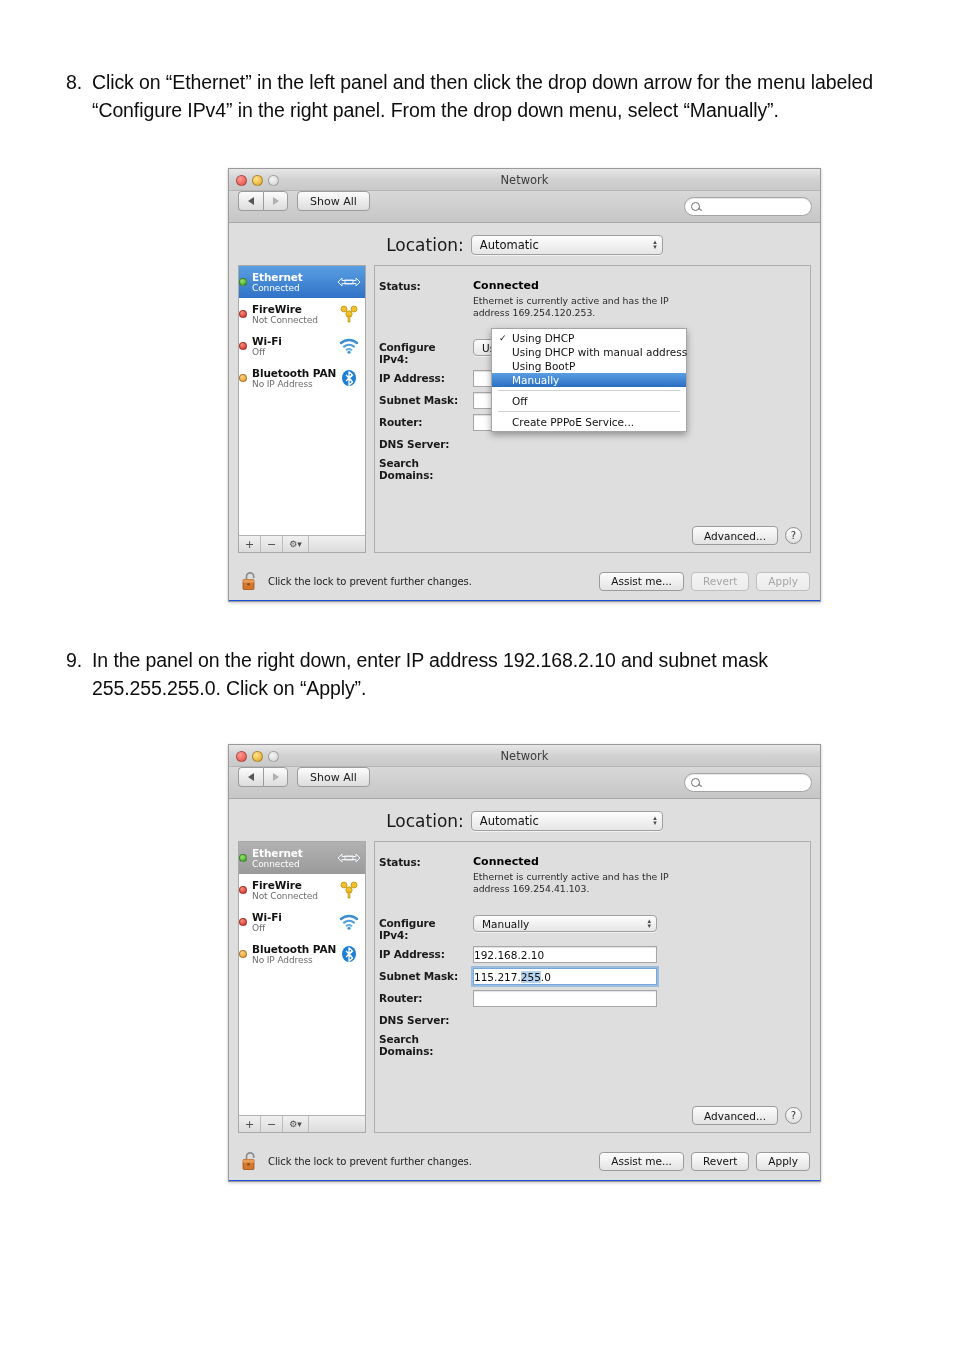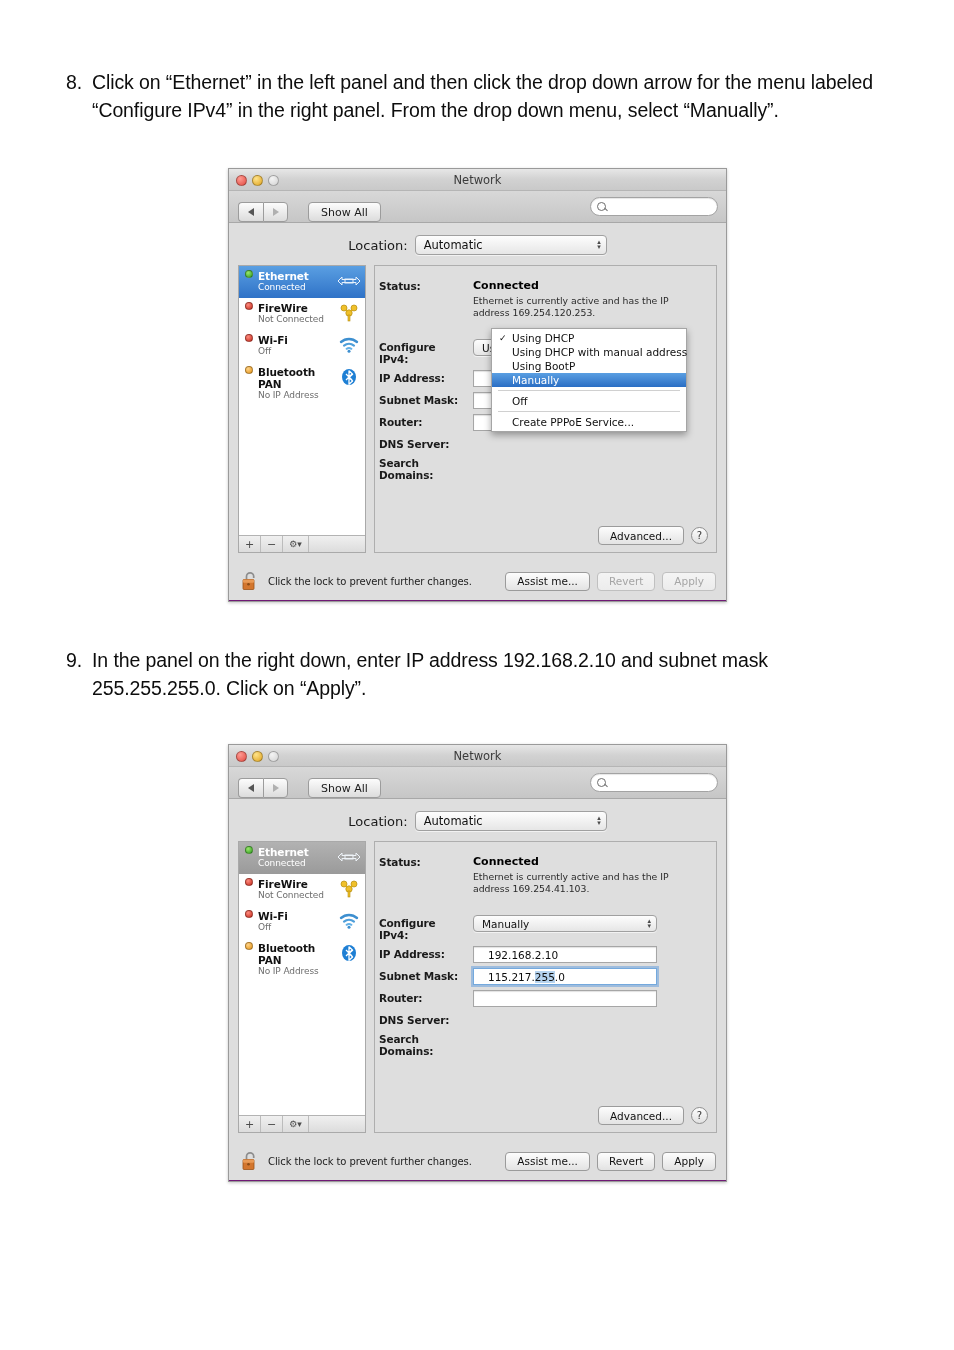--- a/index.html
+++ b/index.html
@@ -29,23 +29,23 @@
     text-align: left;
   }
   .step-text { flex: 1; }
 
   #step8 { left: 66px; top: 68px; width: 820px; }
   #step9 { left: 66px; top: 646px; width: 820px; }
 
   
   .macwin {
     position: absolute;
-    width: 499px;
+    width: 593px;
     border: 1px solid #9a9a9a;
-    background: #701a75;
+    background: #1d4ed8;
     font-family: "DejaVu Sans", "Liberation Sans", sans-serif;
     box-shadow: 0 1px 3px rgba(0,0,0,0.22);
     overflow: hidden;
   }
   #win1 { left: 228px; top: 168px; height: 434px; }
   #win2 { left: 228px; top: 744px; height: 438px; }
 
   
   .titlebar {
     height: 22px;
@@ -61,24 +61,23 @@
   .wintitle {
     text-align: center; font-size: 11.5px; line-height: 22px;
     color: #3b3b3b; font-weight: 500;
   }
 
   
   .toolbar {
     height: 32px;
     background: linear-gradient(to bottom,#d8d8d8 0%,#c6c6c6 100%);
     border-bottom: 1px solid #a8a8a8;
-    display: flex; align-items: flex-end;
+    display: flex; align-items: flex-start;
     padding: 0 9px;
     position: relative;
-    gap: 11px;
   }
   .navseg { display: flex; }
   .navseg .nb {
     width: 25px; height: 20px;
     background: linear-gradient(to bottom,#fcfcfc,#dcdcdc);
     border: 1px solid #9c9c9c;
     display: flex; align-items: center; justify-content: center;
     font-size: 8px; color: #5a5a5a;
   }
   .navseg .nb:first-child { border-radius: 4px 0 0 4px; border-right: none; }
@@ -110,21 +109,21 @@
     right:-3px; bottom:0px; transform: rotate(45deg);
   }
 
   
   .winbody { padding: 0; background: #dedede; height: calc(100% - 55px); position: relative; }
 
   .locrow {
     display: flex; align-items: center; justify-content: center;
     padding-top: 12px; padding-bottom: 10px;
   }
-  .loclabel { font-size: 13px; color: #1a1a1a; margin-right: 7px; font-weight: 500;}
+  .loclabel { font-size: 17px; color: #1a1a1a; margin-right: 7px; font-weight: 500;}
   .popup {
     height: 20px; border: 1px solid #a0a0a0; border-radius: 4px;
     background: linear-gradient(to bottom,#fdfdfd,#e6e6e6);
     display: flex; align-items: center;
     padding-left: 8px; padding-right: 20px;
     font-size: 11.5px; color: #111; position: relative;
     box-shadow: 0 1px 0 rgba(255,255,255,.6);
   }
   .popup .steppers {
     position: absolute; right: 5px; top: 50%; transform: translateY(-50%);
@@ -136,22 +135,22 @@
 
   
   .sidebar {
     width: 128px;
     background: #fff;
     border: 1px solid #a9a9a9;
     display: flex; flex-direction: column;
   }
   .svclist { flex: 1; }
   .svc {
-    display: flex; 
-    padding: 4px 5px 4px 6px;
+    display: flex; align-items: center;
+    padding: 4px 5px 4px 0;
     height: 32px;
     position: relative;
   }
   .svc.selected.focused { background: linear-gradient(to bottom,#5a9fe2,#2f72c7); }
   .svc.selected.focused .svc-name, .svc.selected.focused .svc-sub { color: #fff; }
   .svc.selected.unfocused { background: linear-gradient(to bottom,#b2b2b2,#9a9a9a); }
   .svc.selected.unfocused .svc-name, .svc.selected.unfocused .svc-sub { color: #fff; }
   .dot { width: 8px; height: 8px; border-radius: 50%; flex: 0 0 8px; margin-right: 5px; border: 1px solid rgba(0,0,0,.3);}
   .dot.green  { background: radial-gradient(circle at 35% 30%, #9ae86a, #2f9e22); }
   .dot.red    { background: radial-gradient(circle at 35% 30%, #ff8c80, #c62b1c); }
@@ -187,21 +186,21 @@
     font-size: 10.5px; color: #1a1a1a; font-weight: 600; letter-spacing: -.15px;
     padding-top: 2px;
   }
   .fvalue { flex: 1; min-width: 0; }
   .status-val { font-size: 11px; font-weight: bold; color: #000; padding-top: 1px;}
   .status-desc { font-size: 9.3px; color: #2a2a2a; line-height: 11.5px; margin-top: 3px; max-width: 205px;}
 
   .textfield {
     height: 17px; background: #fff; border: 1px solid #a6a6a6;
     font-size: 10.5px; color: #0c0c0c;
-    display: flex; align-items: center; padding-left: 14px;
+    display: flex; align-items: center; padding-left: 0;
     box-shadow: inset 0 1px 1px rgba(0,0,0,.12);
     width: 184px;
   }
   .textfield.focusring {
     border: 1px solid #74a9dd;
     box-shadow: 0 0 0 2px rgba(106,160,220,.55);
   }
   .sel { background: #b5d3ef; }
   .popup.small { width: 184px; height: 17px; font-size: 10.5px; }
 

